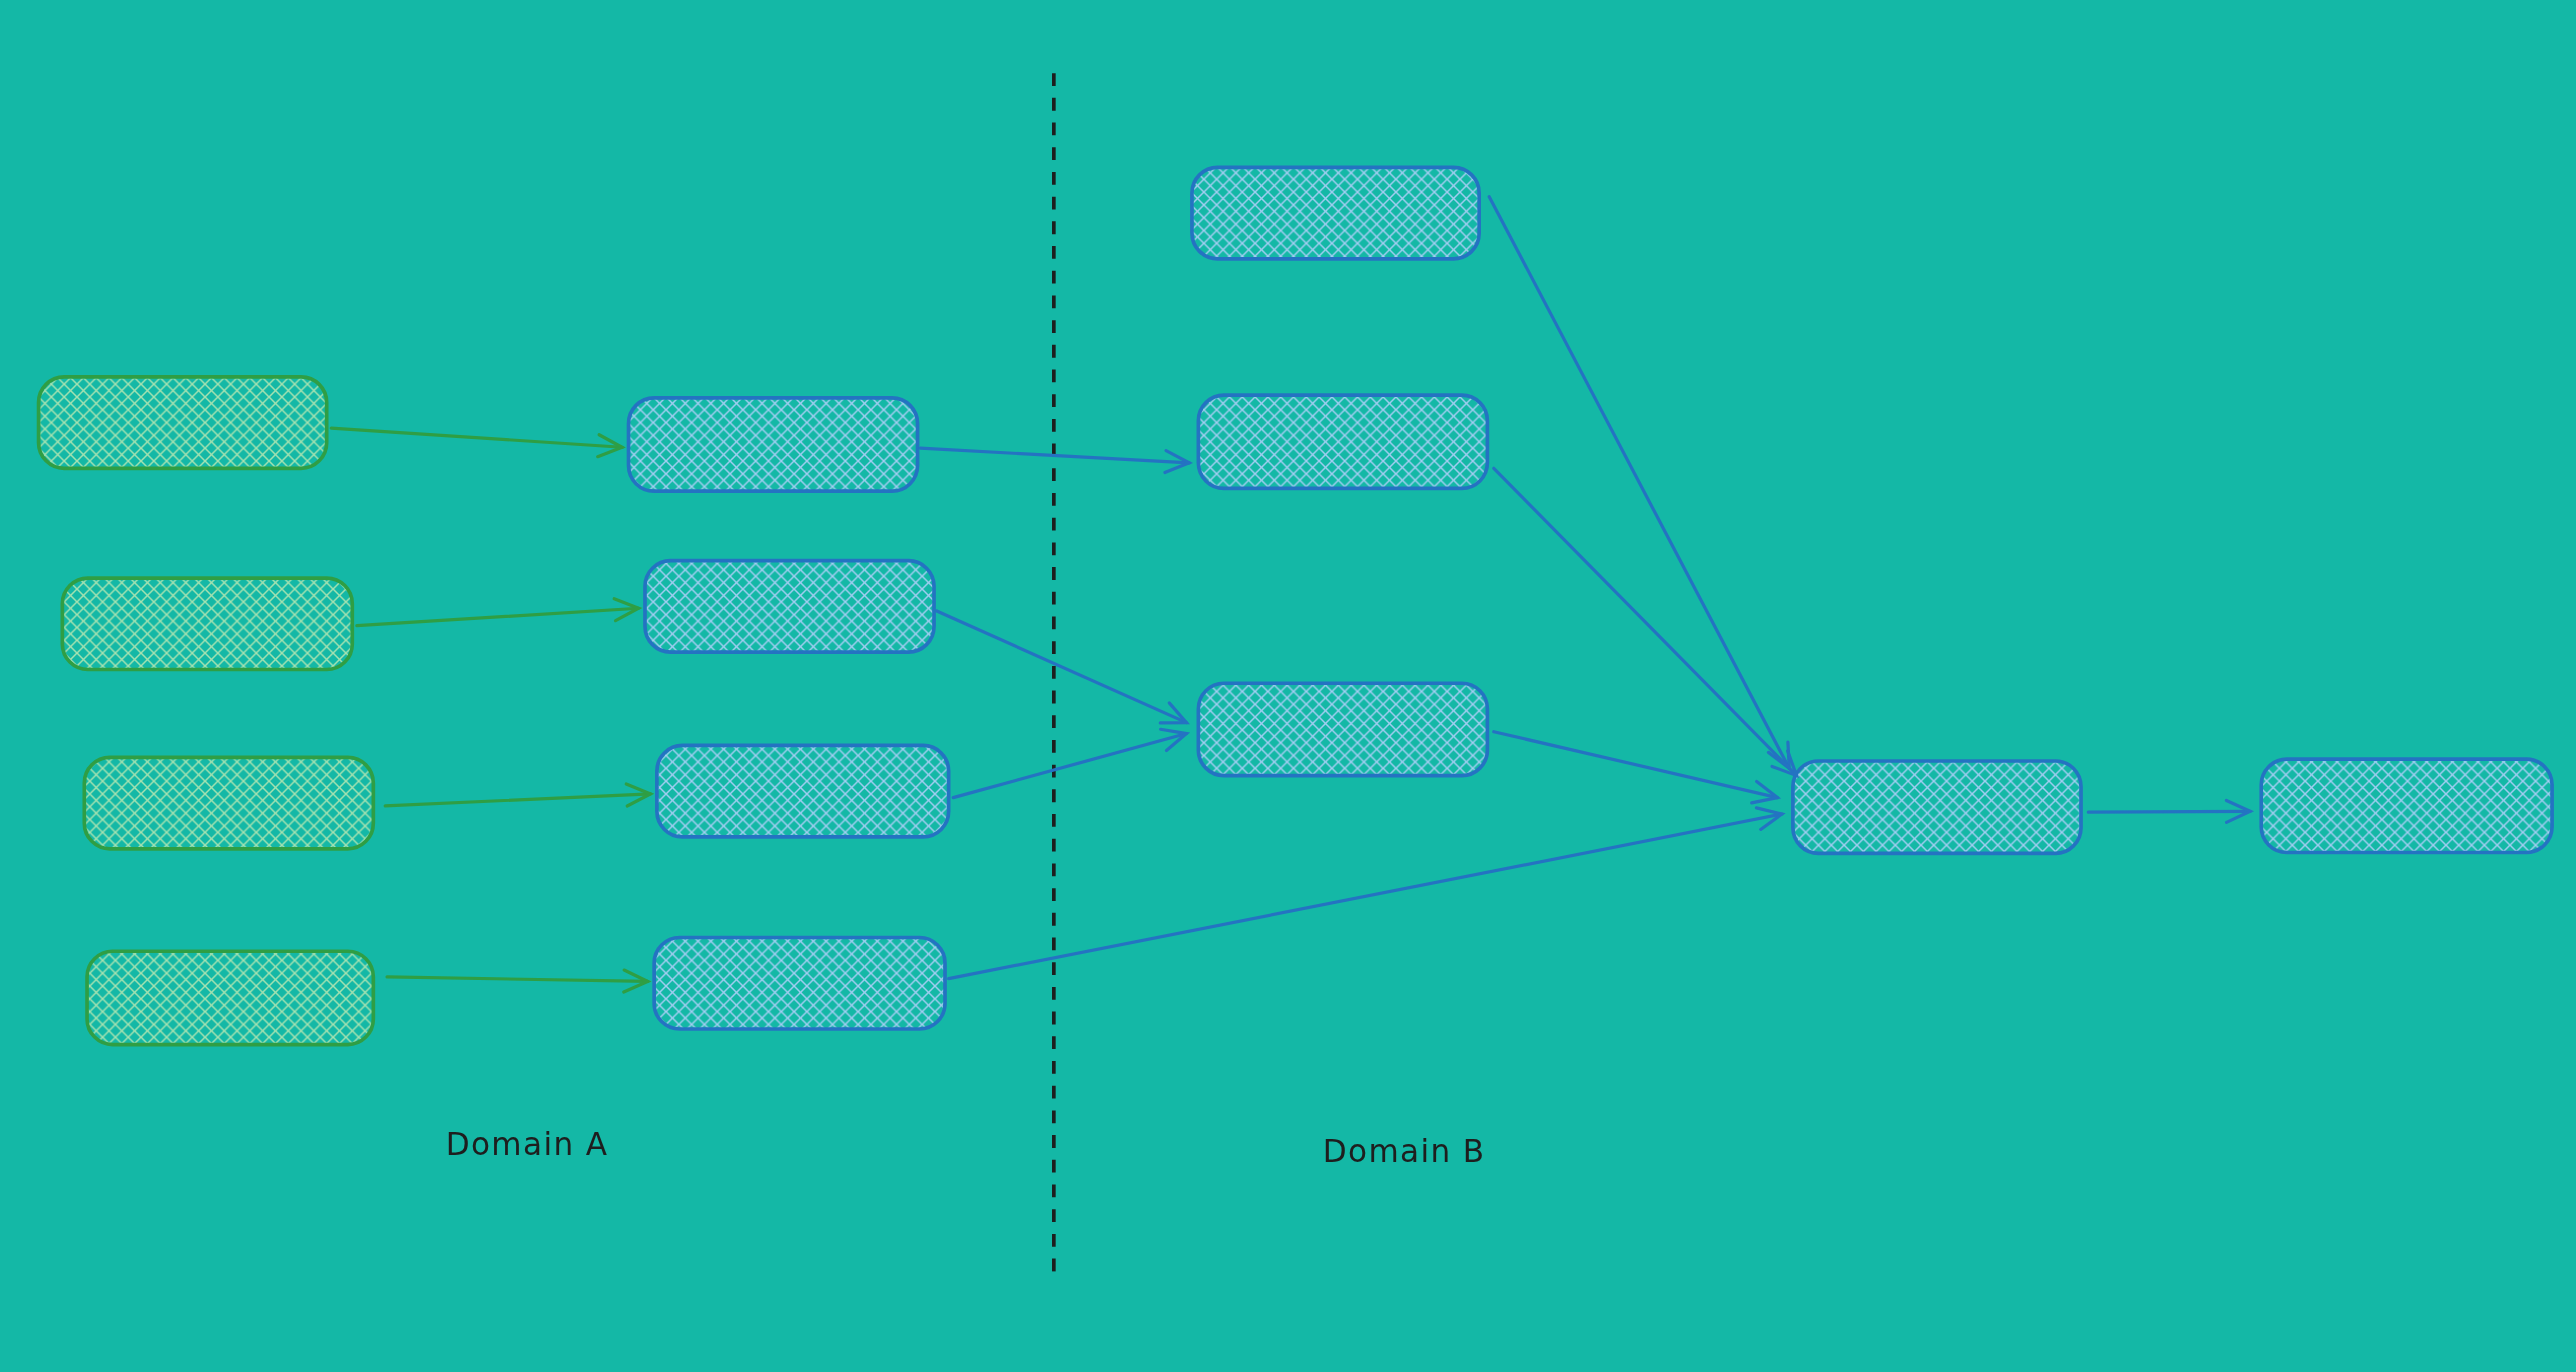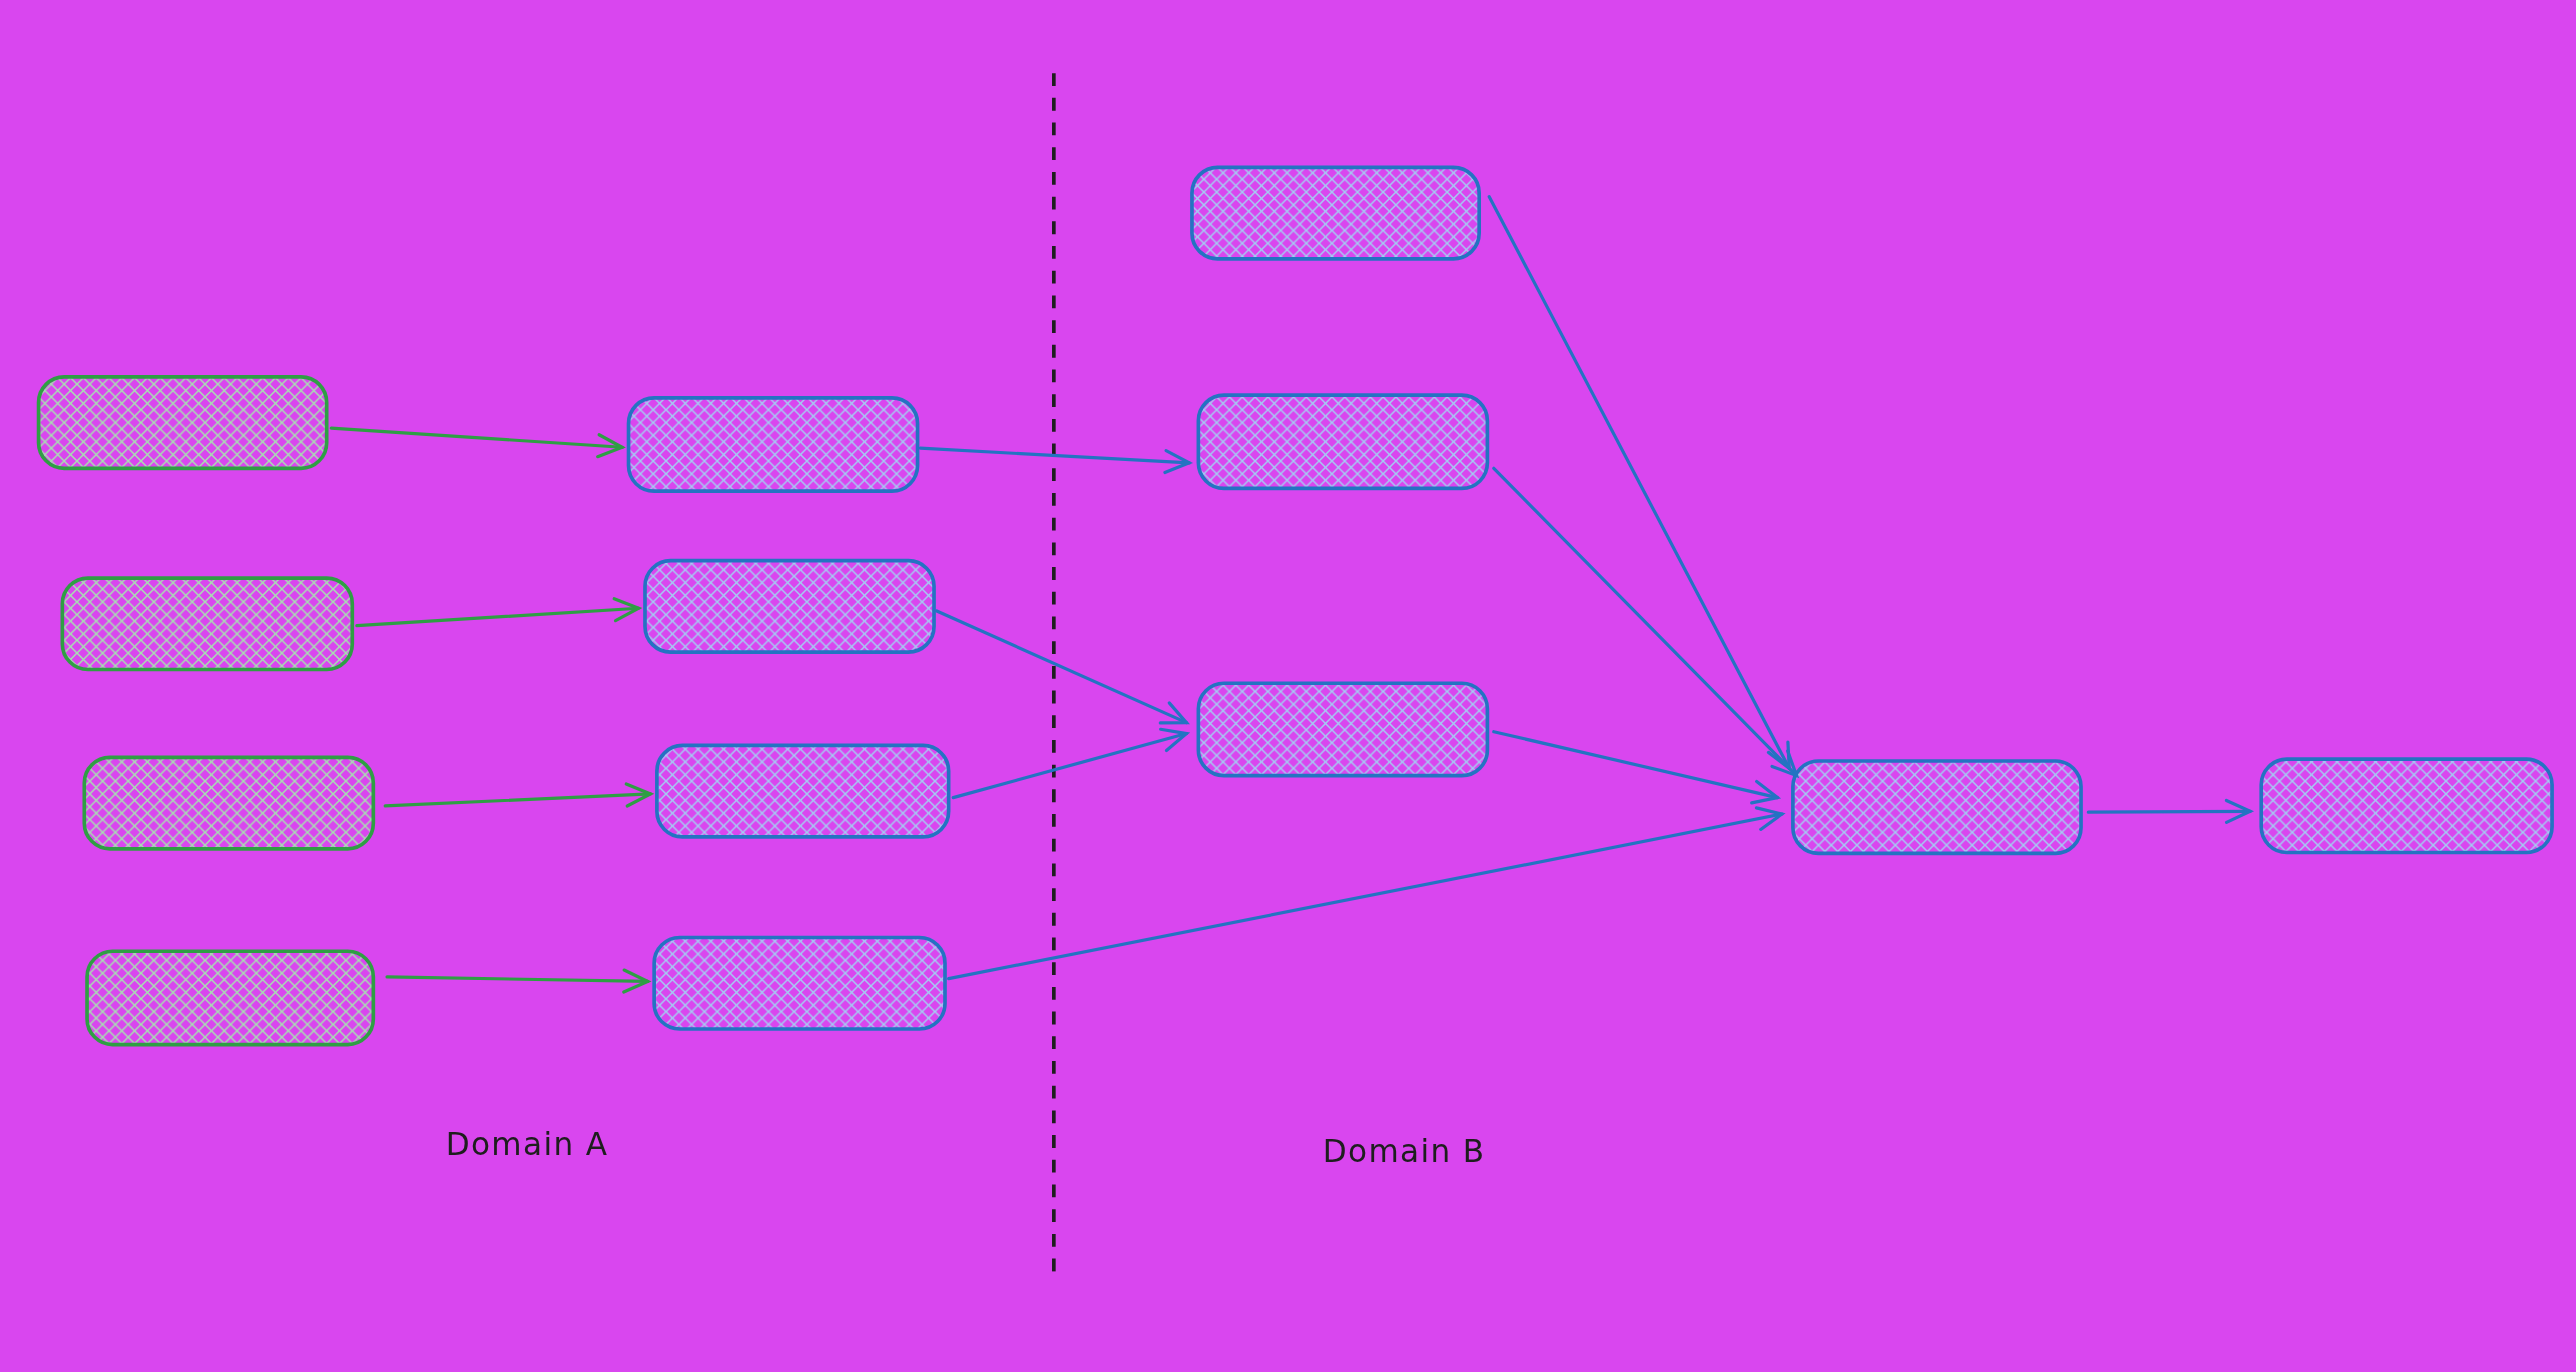--- a/index.html
+++ b/index.html
@@ -5,21 +5,21 @@
   html, body {
     margin: 0;
     padding: 0;
     background: #ffffff;
     font-family: "DejaVu Sans", sans-serif;
   }
   .canvas-wrap {
     position: relative;
     width: 2576px;
     height: 1372px;
-    background: #d946ef;
+    background: #14b8a6;
     overflow: hidden;
   }
   svg { display: block; }
   .node-rect { stroke-width: 4; }
   .edge-line { fill: none; stroke-width: 3.5; stroke-linecap: round; }
   .divider { stroke-width: 4; stroke-dasharray: 14 13; fill: none; }
   .domain-label {
     font-family: "DejaVu Sans", sans-serif;
     font-size: 34px;
     letter-spacing: 1.5px;

